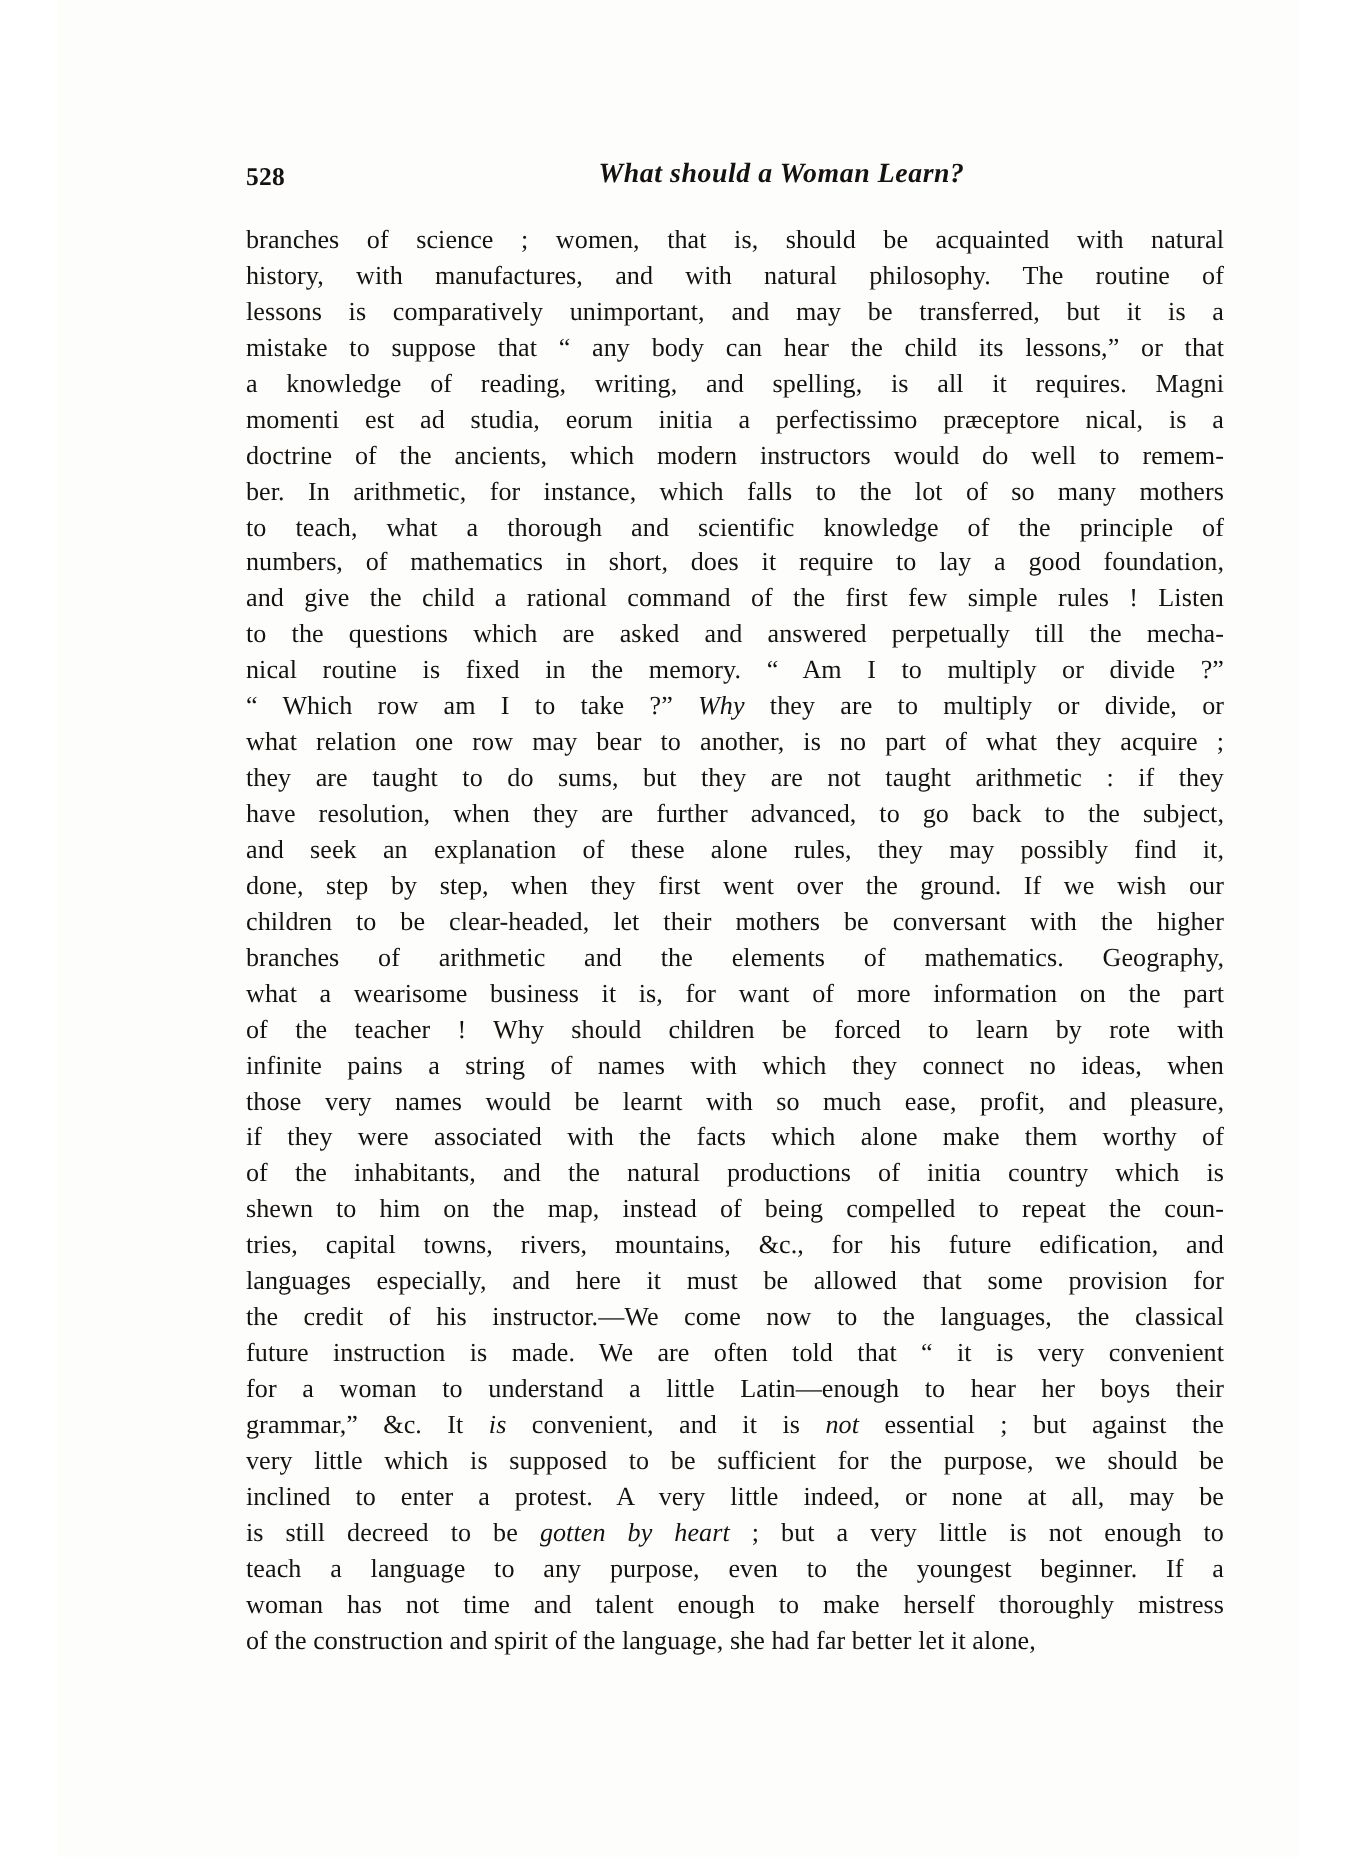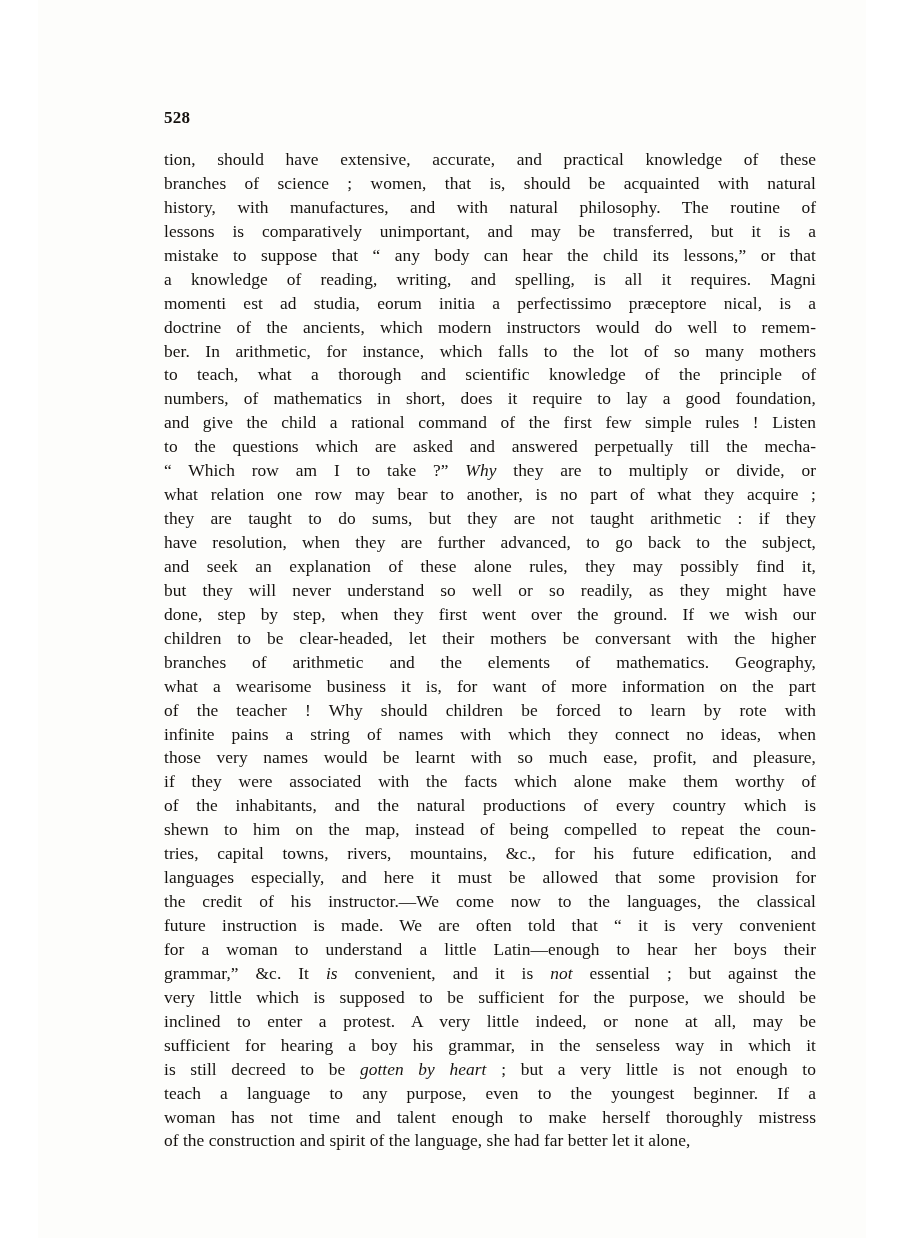--- a/index.html
+++ b/index.html
@@ -72,60 +72,59 @@
   }
   i { font-style: italic; }
 </style>
 </head>
 <body>
 
 <div class="page">
 
   <div class="running-head">
     <div class="folio">528</div>
+    <div class="head-title">What should a Woman Learn?</div>
   </div>
 
   <div class="textblock">
-      <div class="line"><span class="t">tion, should have extensive, accurate, and practical knowledge of these</span></div>
       <div class="line"><span class="t">branches of science ; women, that is, should be acquainted with natural</span></div>
       <div class="line"><span class="t">history, with manufactures, and with natural philosophy.   The routine of</span></div>
       <div class="line"><span class="t">lessons is comparatively unimportant, and may be transferred, but it is a</span></div>
       <div class="line"><span class="t">mistake to suppose that  “ any body can  hear the child its lessons,”  or that</span></div>
       <div class="line"><span class="t">a knowledge of reading, writing, and spelling, is all it requires.   Magni</span></div>
       <div class="line"><span class="t">momenti est ad studia, eorum initia a perfectissimo præceptore nical, is a</span></div>
       <div class="line"><span class="t">doctrine of the ancients, which modern instructors would do well to remem-</span></div>
       <div class="line"><span class="t">ber.   In arithmetic, for instance, which falls to the lot of so many mothers</span></div>
       <div class="line"><span class="t">to teach, what a thorough and scientific knowledge of the principle of</span></div>
       <div class="line"><span class="t">numbers, of mathematics in short, does it require to lay a good foundation,</span></div>
       <div class="line"><span class="t">and give the child a rational command of the first few simple rules !  Listen</span></div>
       <div class="line"><span class="t">to the questions which are asked and answered perpetually till the mecha-</span></div>
+      <div class="line"><span class="t">nical routine is fixed in the memory.   “ Am I to multiply or divide ?”</span></div>
       <div class="line"><span class="t">“ Which row am I to take ?”   <i>Why</i> they are to multiply or divide, or</span></div>
       <div class="line"><span class="t">what relation one row may bear to another, is no part of what they acquire ;</span></div>
       <div class="line"><span class="t">they are taught to do sums, but they are not taught arithmetic : if they</span></div>
       <div class="line"><span class="t">have resolution, when they are further advanced, to go back to the subject,</span></div>
       <div class="line"><span class="t">and seek an explanation of these alone rules, they may possibly find it,</span></div>
-      <div class="line"><span class="t">but they will never understand so well or so readily, as they might have</span></div>
       <div class="line"><span class="t">done, step by step, when they first went over the ground.   If we wish our</span></div>
       <div class="line"><span class="t">children to be clear-headed, let their mothers be conversant with the higher</span></div>
       <div class="line"><span class="t">branches of arithmetic and the elements of mathematics.   Geography,</span></div>
       <div class="line"><span class="t">what a wearisome business it is, for want of more information on the part</span></div>
       <div class="line"><span class="t">of the teacher !  Why should children be forced to learn by rote with</span></div>
       <div class="line"><span class="t">infinite pains a string of names with which they connect no ideas, when</span></div>
       <div class="line"><span class="t">those very names would be learnt with so much ease, profit, and pleasure,</span></div>
       <div class="line"><span class="t">if they were associated with the facts which alone make them worthy of</span></div>
-      <div class="line"><span class="t">of the inhabitants, and the natural productions of every country which is</span></div>
+      <div class="line"><span class="t">of the inhabitants, and the natural productions of initia country which is</span></div>
       <div class="line"><span class="t">shewn to him on the map, instead of being compelled to repeat the coun-</span></div>
       <div class="line"><span class="t">tries, capital towns, rivers, mountains, &amp;c., for his future edification, and</span></div>
       <div class="line"><span class="t">languages especially, and here it must be allowed that some provision for</span></div>
       <div class="line"><span class="t">the credit of his instructor.—We come now to the languages, the classical</span></div>
       <div class="line"><span class="t">future instruction is made.   We are often told that  “ it is very convenient</span></div>
       <div class="line"><span class="t">for a woman to understand a little Latin—enough to hear her boys their</span></div>
       <div class="line"><span class="t">grammar,” &amp;c.   It <i>is</i> convenient, and it is <i>not</i> essential ; but against the</span></div>
       <div class="line"><span class="t">very little which is supposed to be sufficient for the purpose, we should be</span></div>
       <div class="line"><span class="t">inclined to enter a protest.   A very little indeed, or none at all, may be</span></div>
-      <div class="line"><span class="t">sufficient for hearing a boy his grammar, in the senseless way in which it</span></div>
       <div class="line"><span class="t">is still decreed to be <i>gotten by heart</i> ; but a very little is not enough to</span></div>
       <div class="line"><span class="t">teach a language to any purpose, even to the youngest beginner.   If a</span></div>
       <div class="line"><span class="t">woman has not time and talent enough to make herself thoroughly mistress</span></div>
       <div class="line last"><span class="t">of the construction and spirit of the language, she had far better let it alone,</span></div>
     </div>
 
 </div>
 
 </body></html>

